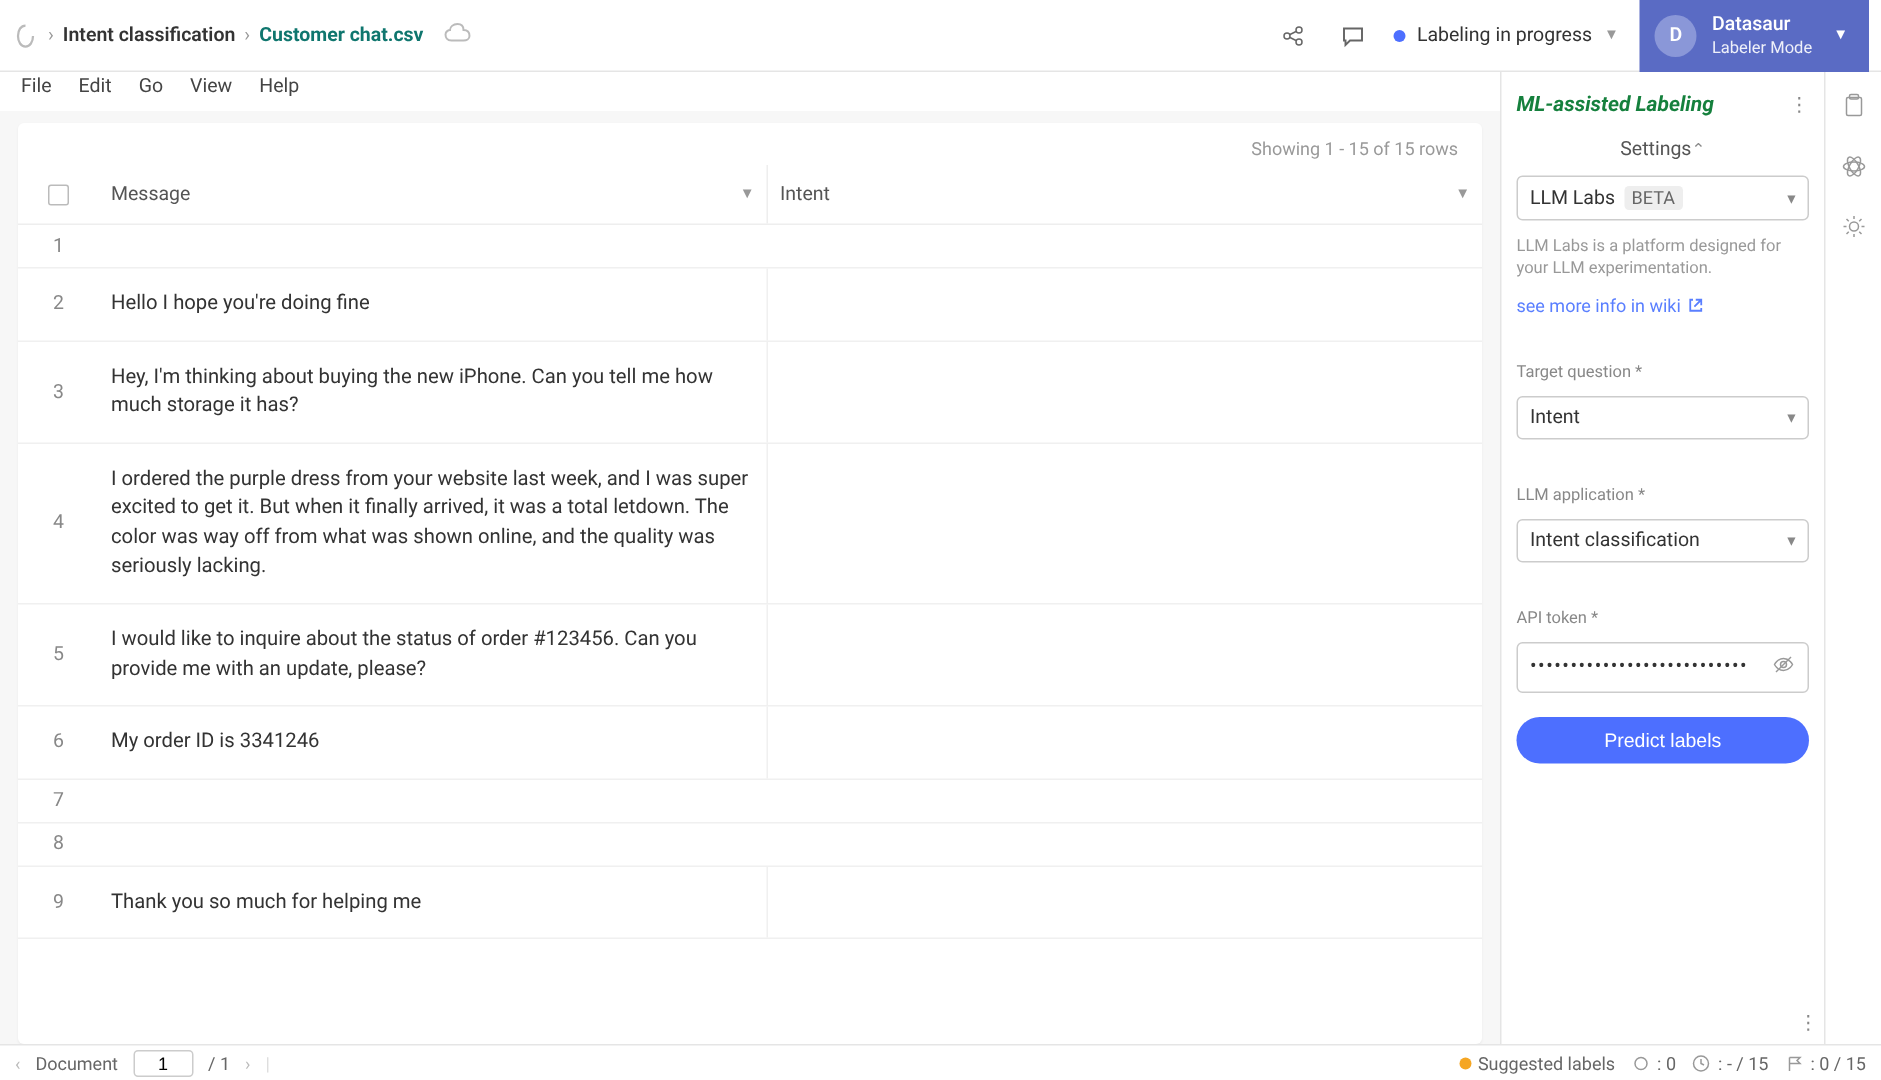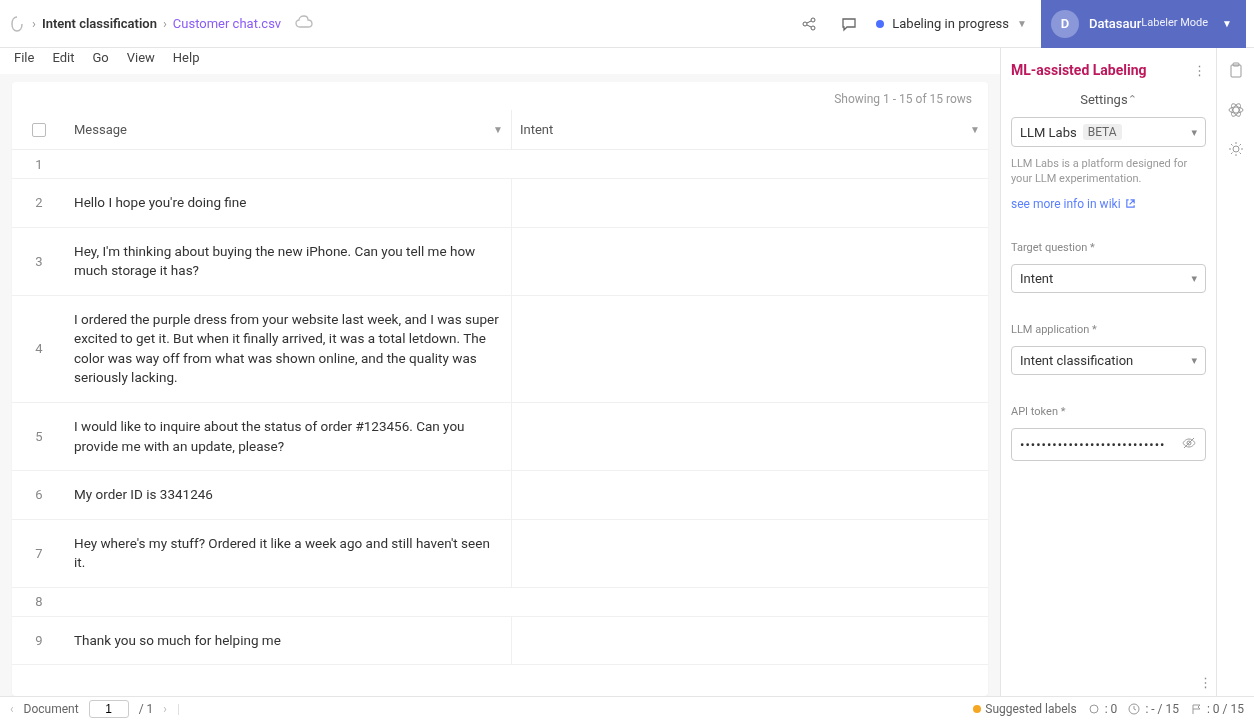--- a/index.html
+++ b/index.html
@@ -4,31 +4,31 @@
 <style>
 * { box-sizing: border-box; margin: 0; padding: 0; }
 body { font-family: -apple-system, BlinkMacSystemFont, "Segoe UI", Roboto, sans-serif; font-size: 13px; color: #333; background: #fff; width: 1254px; height: 720px; overflow: hidden; position: relative; }
 
 
 .topbar { height: 48px; display: flex; align-items: center; padding: 0 8px; border-bottom: 1px solid #e5e5e5; }
 .breadcrumb { display: flex; align-items: center; gap: 6px; font-size: 13px; color: #555; }
 .breadcrumb .logo { width: 18px; height: 18px; display: inline-flex; align-items: center; justify-content: center; }
 .breadcrumb .sep { color: #999; }
 .breadcrumb .proj { font-weight: 600; color: #333; }
-.breadcrumb .file { color: #8b5cf6; }
+.breadcrumb .file { color: #0f766e; font-weight: bold; }
 .cloud-icon { margin-left: 8px; color: #aaa; }
 .topbar-spacer { flex: 1; }
 .topbar-right { display: flex; align-items: center; gap: 14px; }
 .icon-btn { width: 26px; height: 26px; display: inline-flex; align-items: center; justify-content: center; color: #666; cursor: pointer; }
 .status-pill { display: flex; align-items: center; gap: 8px; font-size: 13px; color: #333; cursor: pointer; }
 .status-dot { width: 8px; height: 8px; border-radius: 50%; background: #4d6fff; }
 .status-caret { color: #999; font-size: 10px; }
 .user-block { display: flex; align-items: center; gap: 10px; background: #5a6bc4; color: #fff; padding: 6px 14px 6px 10px; height: 48px; }
 .avatar { width: 28px; height: 28px; border-radius: 50%; background: #8a97d8; display: flex; align-items: center; justify-content: center; font-weight: 600; font-size: 13px; }
-.user-info { display: flex; flex-direction: row; line-height: 1.2; }
+.user-info { display: flex; flex-direction: column; line-height: 1.2; }
 .user-name { font-size: 13px; font-weight: 500; }
 .user-role { font-size: 11px; opacity: 0.9; }
 .user-caret { color: #fff; font-size: 10px; margin-left: 4px; }
 
 
 .menubar { height: 26px; display: flex; gap: 2px; padding: 0 10px; font-size: 13px; color: #444; }
 .menubar span { padding: 2px 8px; cursor: pointer; }
 
 
 .main { display: flex; position: absolute; top: 48px; left: 0; right: 0; bottom: 24px; }
@@ -43,21 +43,21 @@
 .checkbox { width: 14px; height: 14px; border: 1.5px solid #bbb; border-radius: 2px; }
 .tbody { flex: 1; overflow-y: auto; }
 .row { display: flex; border-bottom: 1px solid #f0f0f0; font-size: 13.5px; color: #333; }
 .td-num { width: 54px; display: flex; align-items: center; justify-content: center; color: #888; font-size: 13px; }
 .td-msg { flex: 0 0 446px; padding: 14px 12px 14px 8px; line-height: 1.45; border-right: 1px solid #f0f0f0; }
 .td-intent { flex: 1; padding: 14px 8px; }
 
 
 .rightpanel { width: 216px; border-left: 1px solid #e5e5e5; padding: 14px 10px; display: flex; flex-direction: column; gap: 10px; background: #fff; position: relative;}
 .rp-title-row { display: flex; align-items: center; justify-content: space-between; }
-.rp-title { font-weight: 700; font-size: 14px; color: #be185d; }
+.rp-title { font-weight: 700; font-size: 14px; color: #15803d; font-style: italic; }
 .rp-more { color: #888; cursor: pointer; }
 .rp-section { display: flex; align-items: center; justify-content: center; color: #555; font-size: 13px; margin-top: 4px;}
 .rp-caret { color: #888; font-size: 11px; }
 .select { border: 1px solid #ccc; border-radius: 4px; padding: 6px 8px; display: flex; align-items: center; justify-content: space-between; font-size: 13px; cursor: pointer; }
 .select .badge { background: #eee; color: #666; font-size: 12px; padding: 1px 5px; border-radius: 3px; margin-left: 6px; }
 .rp-desc { font-size: 11px; color: #999; line-height: 1.35; }
 .rp-link { color: #5a7fff; font-size: 12px; cursor: pointer; display: inline-flex; align-items: center; gap: 4px; }
 .rp-label { font-size: 11px; color: #888; margin-top: 20px; }
 .token-input { border: 1px solid #ccc; border-radius: 4px; padding: 6px 8px; display: flex; align-items: center; justify-content: space-between; font-size: 13px; }
 .token-dots { letter-spacing: 1px; flex:1; overflow: hidden; }
@@ -177,21 +177,20 @@
             <div class="td-msg">I would like to inquire about the status of order #123456. Can you provide me with an update, please?</div>
             <div class="td-intent"></div>
           </div>
           <div class="row">
             <div class="td-num">6</div>
             <div class="td-msg">My order ID is 3341246</div>
             <div class="td-intent"></div>
           </div>
           <div class="row">
             <div class="td-num">7</div>
-            <div class="td-msg">Hey where's my stuff? Ordered it like a week ago and still haven't seen it.</div>
             <div class="td-intent"></div>
           </div>
           <div class="row">
             <div class="td-num">8</div>
             <div class="td-intent"></div>
           </div>
           <div class="row">
             <div class="td-num">9</div>
             <div class="td-msg">Thank you so much for helping me</div>
             <div class="td-intent"></div>
@@ -237,20 +236,21 @@
     <div class="token-input">
       <span class="token-dots">•••••••••••••••••••••••••••</span>
       <span class="eye">
         <svg width="16" height="16" viewBox="0 0 16 16">
             <path d="M2 8 C2 8 4 4 8 4 C12 4 14 8 14 8 C14 8 12 12 8 12 C4 12 2 8 2 8 Z" stroke="#999" fill="none"></path>
             <circle cx="8" cy="8" r="2" stroke="#999" fill="none"></circle>
             <path d="M3 13 L13 3" stroke="#999"></path>
           </svg>
       </span>
     </div>
+    <button class="predict-btn">Predict labels</button>
   </div>
 
   <div class="rightrail">
     <span><svg width="18" height="18" viewBox="0 0 18 18">
           <rect x="4" y="3" width="10" height="12" stroke="#999" fill="none" rx="1"></rect>
           <rect x="6" y="1" width="6" height="3" stroke="#999" fill="none" rx="1"></rect>
         </svg></span>
     <span><svg width="18" height="18" viewBox="0 0 18 18">
           <ellipse cx="9" cy="9" rx="7" ry="3" stroke="#999" fill="none"></ellipse>
           <ellipse cx="9" cy="9" rx="7" ry="3" stroke="#999" fill="none" transform="rotate(60 9 9)"></ellipse>

